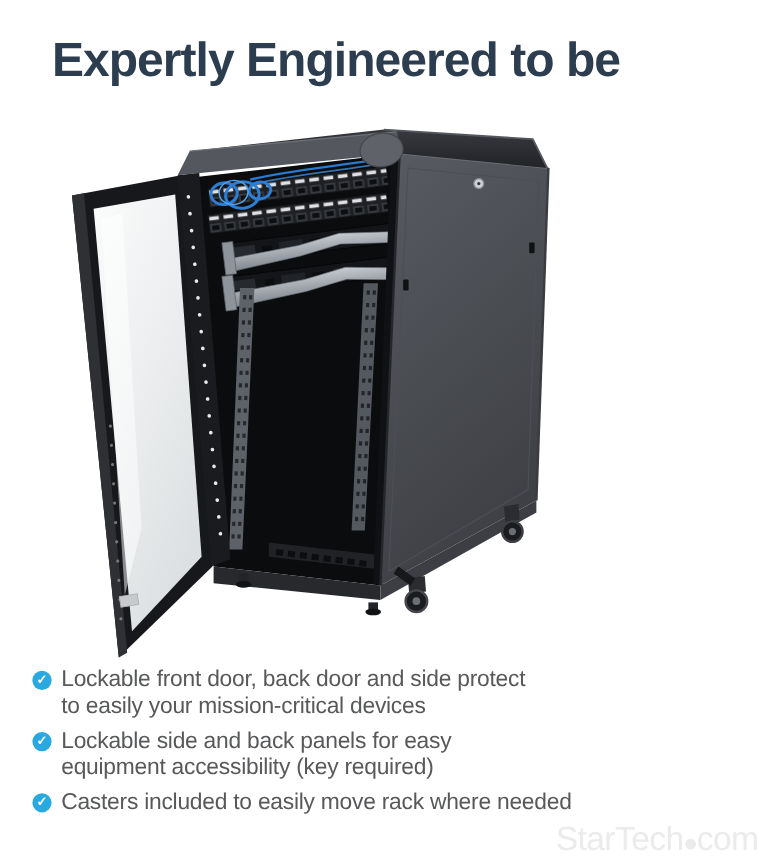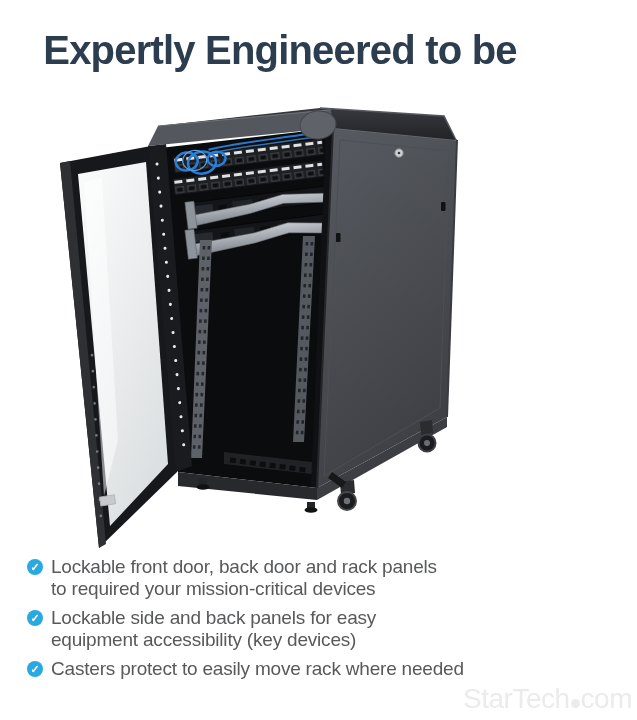--- a/index.html
+++ b/index.html
@@ -177,33 +177,33 @@
     <rect x="307" y="402" width="8" height="7" fill="#222428"></rect>
     <ellipse cx="311" cy="410" rx="6.5" ry="2.8" fill="#111214"></ellipse>
   </g>
 </svg>
 </figure>
 
 <ul class="features" style="list-style:none;margin:0;padding:0;">
   <li class="feature">
     <span class="check">✓</span>
     <div class="ftext">
-      <div>Lockable front door, back door and rack panels</div>
-      <div>to required your mission-critical devices</div>
+      <div>Lockable front door, back door and side protect</div>
+      <div>to easily your mission-critical devices</div>
     </div>
   </li>
   <li class="feature">
     <span class="check">✓</span>
     <div class="ftext">
       <div>Lockable side and back panels for easy</div>
-      <div>equipment accessibility (key devices)</div>
+      <div>equipment accessibility (key required)</div>
     </div>
   </li>
   <li class="feature">
     <span class="check">✓</span>
     <div class="ftext">
-      <div>Casters protect to easily move rack where needed</div>
+      <div>Casters included to easily move rack where needed</div>
       <div></div>
     </div>
   </li>
 </ul>
 
 <div class="watermark"><span>StarTech</span><span class="dot"></span><span>com</span></div>
 
 </body></html>

